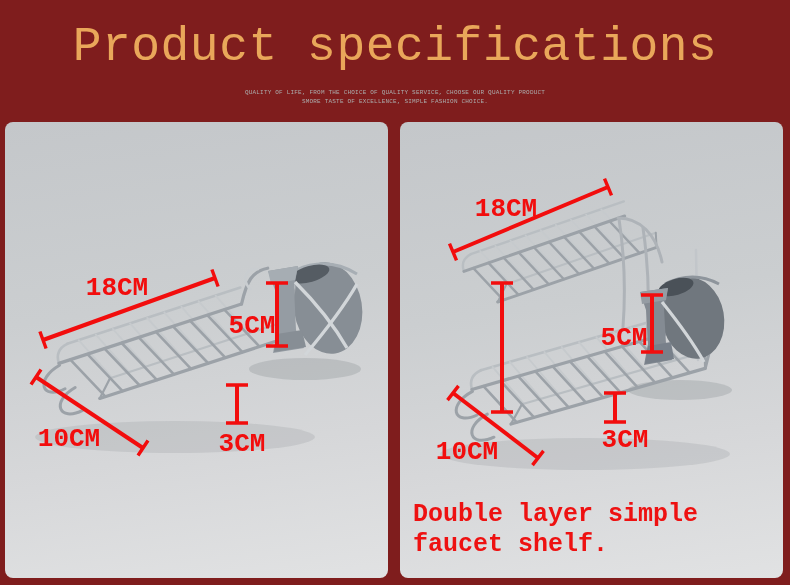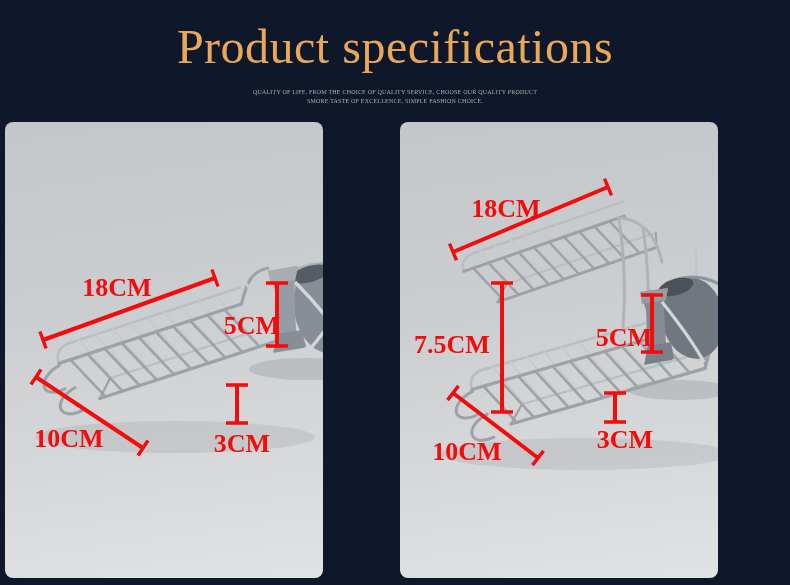--- a/index.html
+++ b/index.html
@@ -1,33 +1,33 @@
 <!DOCTYPE html>
 <html><head>
 <meta charset="utf-8">
 <style>
   html,body { margin:0; padding:0; background:#ffffff; }
   .page {
     position:relative; width:790px; height:585px;
-    background:#0f172a; overflow:hidden;
-    font-family:Liberation Serif, serif;
+    background:#7f1d1d; overflow:hidden;
+    font-family:Liberation Mono, monospace;
   }
   .title {
     position:absolute; top:22px; left:0; width:790px;
     margin:0; text-align:center;
     font-size:48px; font-weight:400; line-height:1.05;
     color:#E9A75A; letter-spacing:0.5px;
   }
   .tagline {
     position:absolute; top:88px; left:0; width:790px;
     text-align:center; color:#ABABAB;
     font-size:6px; line-height:9px; letter-spacing:0.2px;
   }
   .panel {
-    position:absolute; top:122px; width:318px; height:456px;
+    position:absolute; top:122px; width:383px; height:456px;
     border-radius:8px; overflow:hidden;
     background:linear-gradient(172deg, #C4C7CA 0%, #CBCED0 40%, #D6D7D9 70%, #E1E2E3 100%);
   }
   .panel.left  { left:5px; }
   .panel.right { left:400px; }
   .layer { position:absolute; top:0; left:0; width:383px; height:456px; }
   .dim-label {
     position:absolute; transform:translate(-50%,-50%);
     color:#F20D0D; font-weight:bold; font-size:26px; white-space:nowrap;
   }
@@ -183,20 +183,20 @@
           <path d="M58.5,263.9 L47.5,278.1 M143.5,328.9 L132.5,343.1" stroke-width="3.4"></path>
         </g>
         <g>
           <path d="M215,271 V300"></path>
           <path d="M204,271 H226 M204,300 H226" stroke-width="3.4"></path>
         </g>
       </g>
     </svg>
 
     <span class="dim-label" style="left:106px; top:87px;">18CM</span>
-    <span class="dim-label" style="left:52px; top:223px;">7.5CM</span>
     <span class="dim-label" style="left:224px; top:216px;">5CM</span>
     <span class="dim-label" style="left:67px; top:330px;">10CM</span>
     <span class="dim-label" style="left:225px; top:318px;">3CM</span>
 
+    <div class="caption">Double layer simple faucet shelf.</div>
   </div>
 
 </div>
 
 </body></html>

